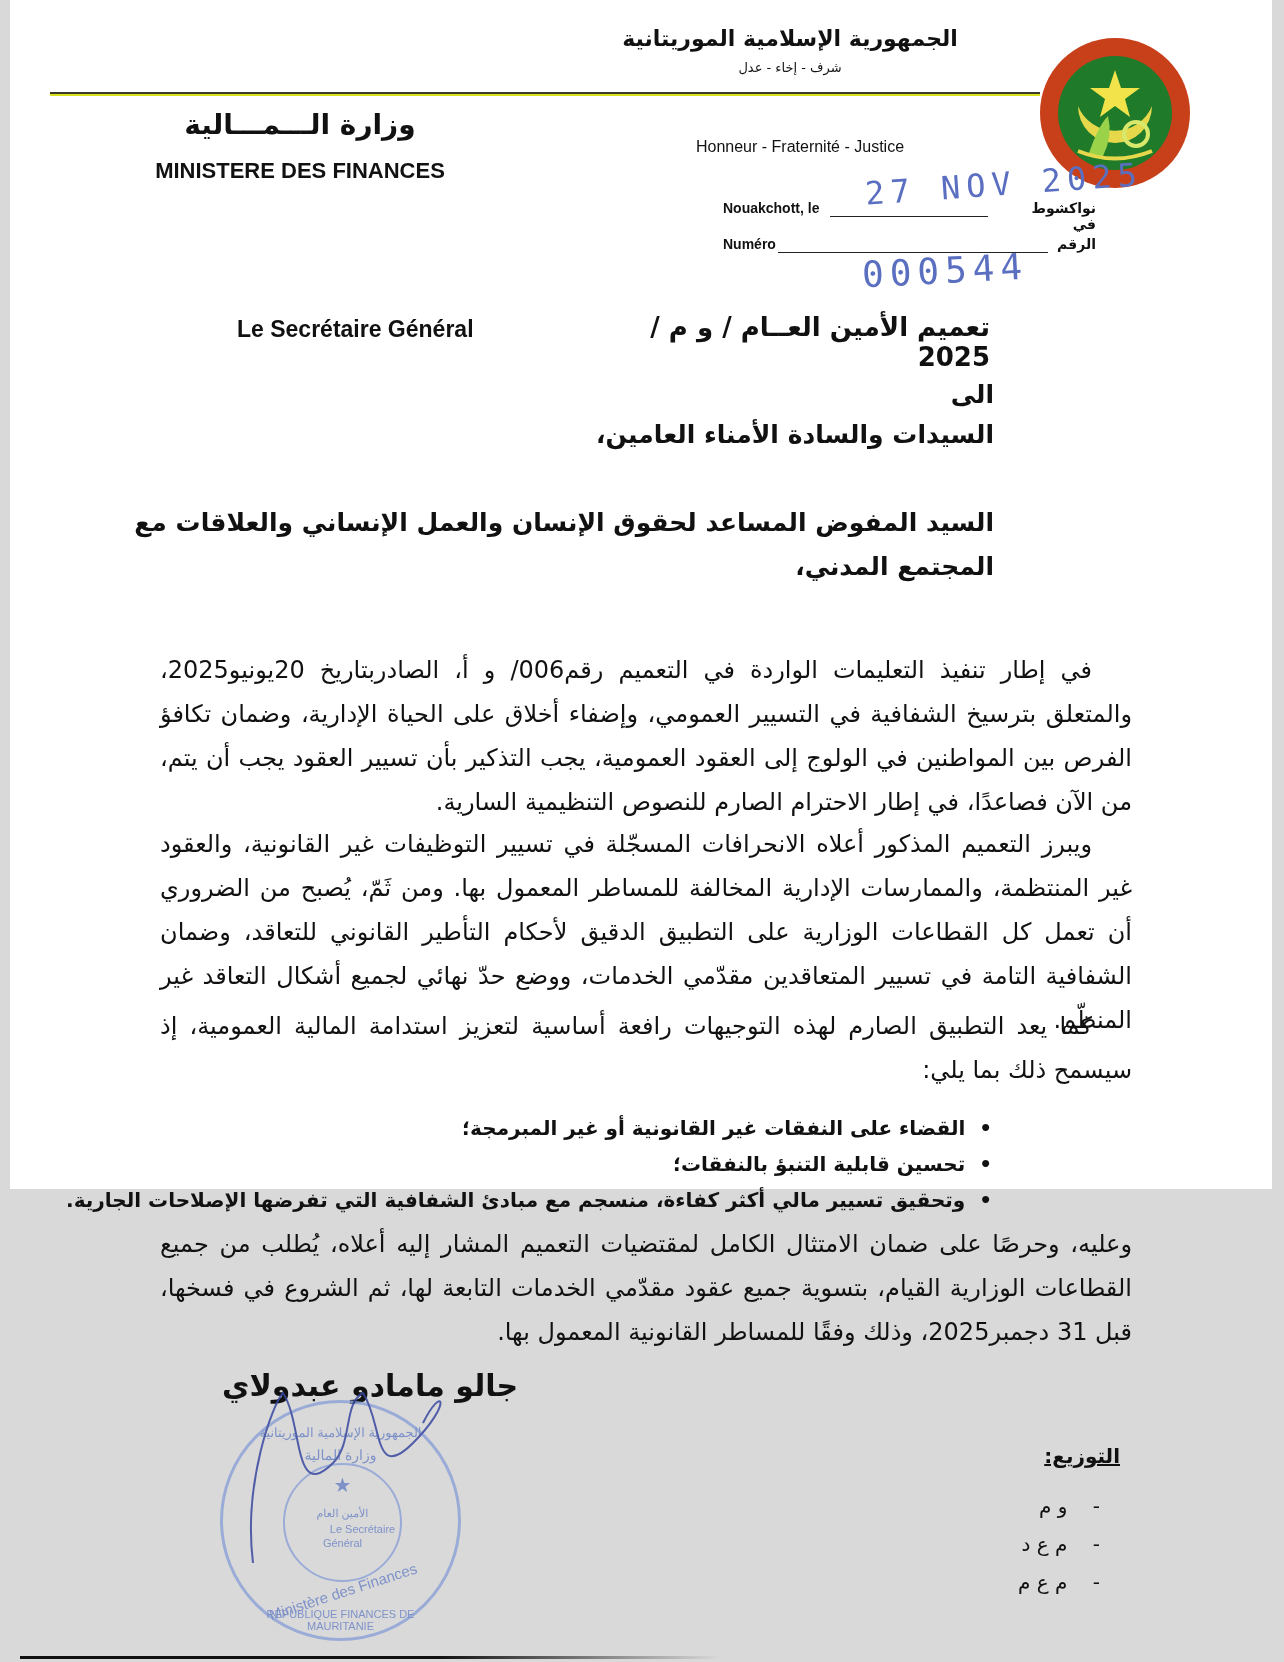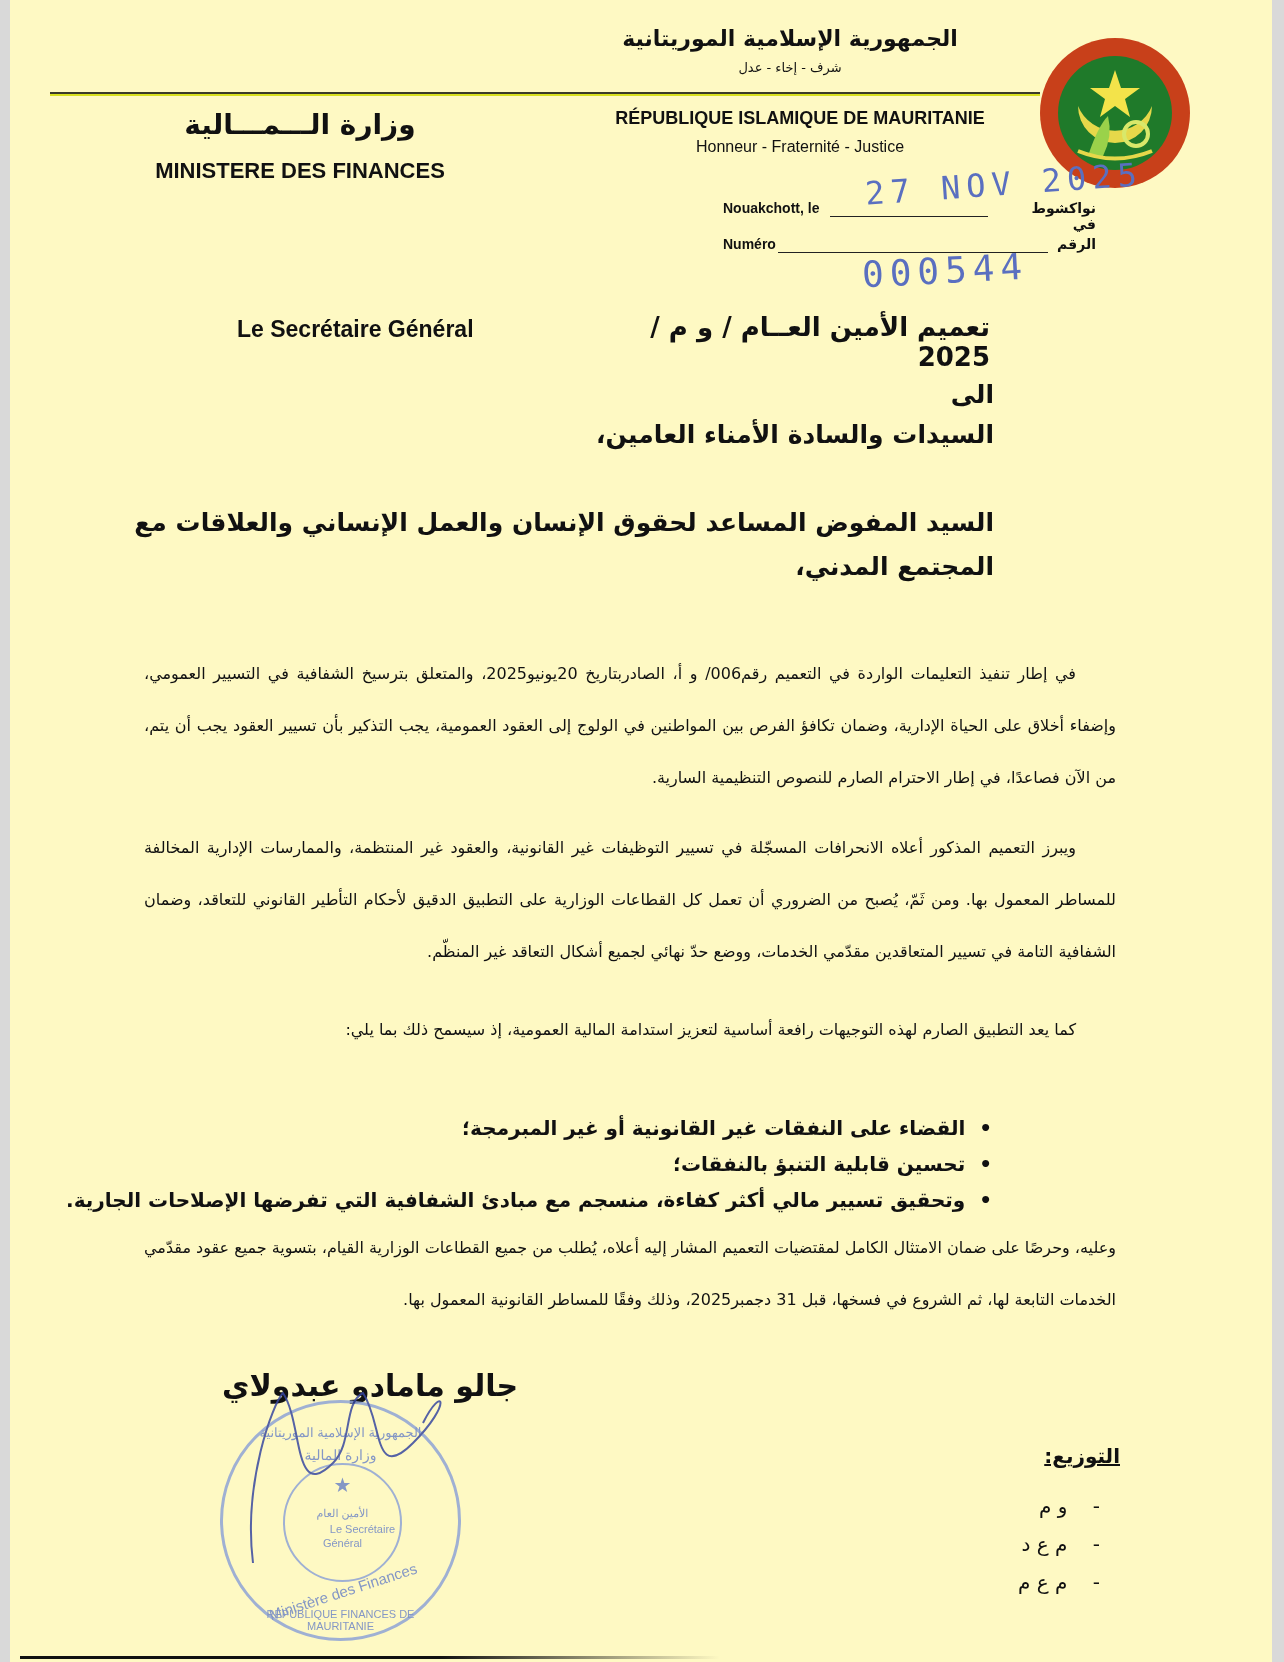--- a/index.html
+++ b/index.html
@@ -1,17 +1,17 @@
 <!DOCTYPE html>
 <html><head>
   <meta charset="utf-8">
   <style>
     html,body{margin:0;padding:0;}
     body{width:1284px;height:1662px;background:#d9d9d9;position:relative;overflow:hidden;font-family:"DejaVu Sans",sans-serif;color:#111;}
-    .page{position:absolute;left:10px;top:0;width:1262px;height:1662px;background:#fef9c3;}
+    .page{position:absolute;left:10px;top:0;width:1262px;height:1189px;background:#ffffff;}
     .abs{position:absolute;}
     .ar{direction:rtl;text-align:right;font-family:"DejaVu Sans",sans-serif;}
     .fr{font-family:"Liberation Sans",sans-serif;}
     
     .rim-ar-title{left:610px;top:26px;width:340px;text-align:center;font-size:22px;font-weight:bold;}
     .rim-ar-motto{left:700px;top:60px;width:160px;text-align:center;font-size:13px;}
     .hline{left:40px;top:92px;width:990px;height:4px;background:linear-gradient(to bottom,#3a3a2a 0 45%,#d8e020 45% 100%);}
     .emblem{left:1030px;top:38px;width:150px;height:150px;border-radius:50%;background:#c8401a;}
     .emblem-inner{position:absolute;left:18px;top:18px;width:114px;height:114px;border-radius:50%;background:#1f7a2a;}
     .min-ar{left:130px;top:108px;width:320px;text-align:center;font-size:28px;font-weight:bold;}
@@ -19,21 +19,21 @@
     .rep-fr{left:580px;top:108px;width:420px;text-align:center;font-size:18px;font-weight:bold;}
     .rep-motto{left:620px;top:138px;width:340px;text-align:center;font-size:16px;}
     .field-label{font-size:14px;font-weight:bold;padding-left:16px;}
     .field-line{height:1px;background:#222;}
     .stamp{color:#5a6fc0;font-family:"DejaVu Sans Mono",monospace;letter-spacing:6px;}
     
     .sg-fr{left:186px;top:316px;font-size:23px;font-weight:bold;margin-left:41px;}
     .ref-ar{left:620px;top:312px;width:360px;font-size:26px;font-weight:bold;}
     
     .addr{right:278px;font-size:25px;font-weight:bold;}
-    .body-p{left:134px;width:972px;font-size:16px;line-height:52px;text-align:justify;text-align-last:right;}
+    .body-p{left:150px;width:972px;font-size:24px;line-height:44px;text-align:justify;text-align-last:right;}
     .bullet{right:280px;font-size:20px;font-weight:bold;}
     .sig-name{left:212px;top:1368px;font-size:30px;font-weight:bold;}
     .seal{left:210px;top:1400px;width:235px;height:235px;border-radius:50%;border:3px solid #8fa4d6;opacity:.85;}
     .seal-inner{position:absolute;left:60px;top:60px;width:115px;height:115px;border-radius:50%;border:2px solid #8fa4d6;}
     .seal-txt{color:#6f86c6;font-family:"Liberation Sans",sans-serif;text-align:center;position:absolute;}
     .dist-title{left:1040px;top:1444px;font-size:20px;font-weight:bold;text-decoration:underline;}
     .dist-item{font-size:20px;}
     .bottom-line{left:10px;top:1656px;width:700px;height:3px;background:linear-gradient(to right,#111,#111 60%,transparent);}
   </style>
 </head>
@@ -54,21 +54,20 @@
         <path d="M30 100 Q40 70 50 60 Q55 80 45 100Z" fill="#9ad24a"></path>
         <circle cx="78" cy="78" r="12" fill="none" stroke="#d8e86a" stroke-width="4"></circle>
         <path d="M20 95 Q57 110 94 95" stroke="#e6d84a" stroke-width="4" fill="none"></path>
       </svg>
     </div>
   </div>
 
   <div class="abs ar min-ar" style="text-align:center">وزارة الـــمـــالية</div>
   <div class="abs fr min-fr">MINISTERE DES FINANCES</div>
 
-  <div class="abs fr rep-fr">RÉPUBLIQUE ISLAMIQUE DE MAURITANIE</div>
   <div class="abs fr rep-motto">Honneur - Fraternité - Justice</div>
 
   <div class="abs fr field-label" style="left:697px;top:200px;">Nouakchott, le</div>
   <div class="abs field-line" style="left:820px;top:216px;width:158px;"></div>
   <div class="abs ar field-label" style="left:980px;top:200px;width:90px;">نواكشوط في</div>
   <div class="abs stamp" style="left:855px;top:165px;font-size:32px;transform:rotate(-4deg);">27 NOV 2025</div>
 
   <div class="abs fr field-label" style="left:697px;top:236px;">Numéro</div>
   <div class="abs field-line" style="left:768px;top:252px;width:270px;"></div>
   <div class="abs ar field-label" style="left:1030px;top:236px;width:40px;">الرقم</div>

